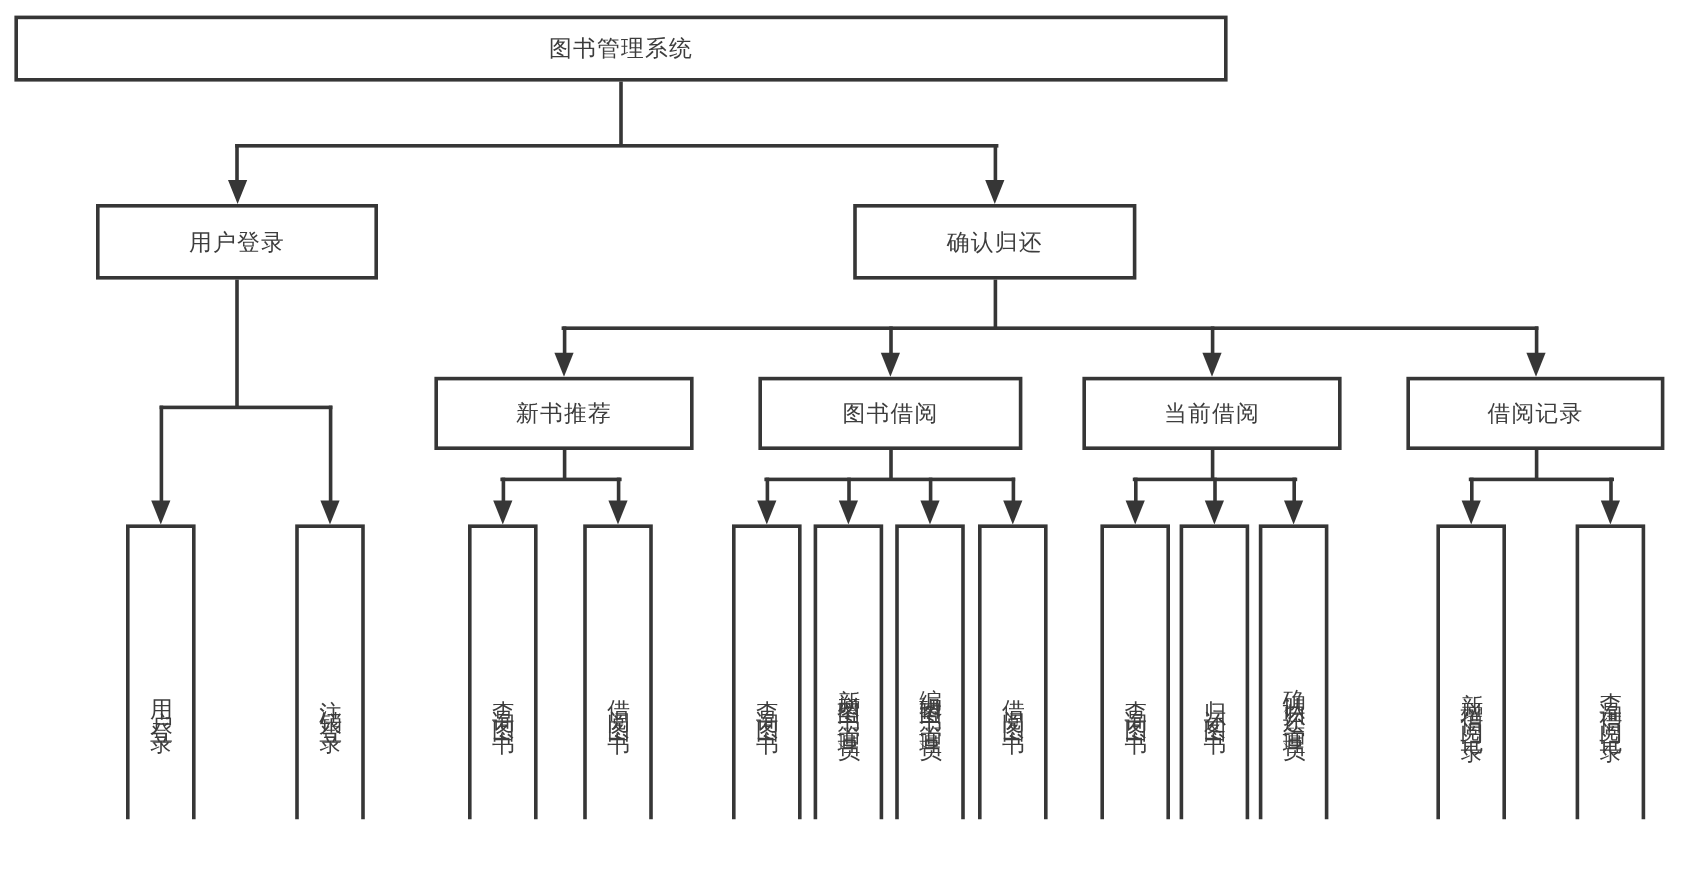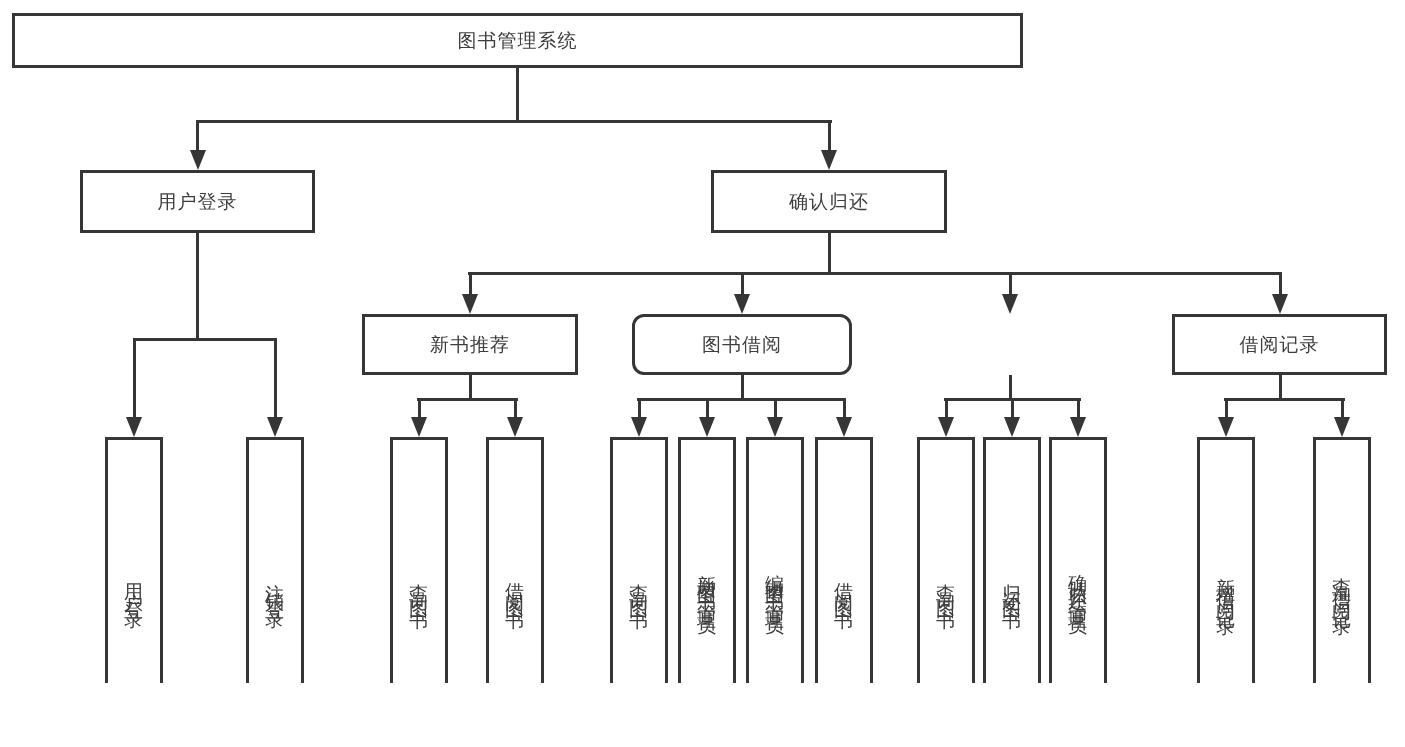--- a/index.html
+++ b/index.html
@@ -80,21 +80,22 @@
   <div class="v" style="left:469px;top:272px;height:24px;"></div>
   <div class="a" style="left:462px;top:294px;"></div>
   <div class="v" style="left:741px;top:272px;height:24px;"></div>
   <div class="a" style="left:734px;top:294px;"></div>
   <div class="v" style="left:1009px;top:272px;height:24px;"></div>
   <div class="a" style="left:1002px;top:294px;"></div>
   <div class="v" style="left:1279px;top:272px;height:24px;"></div>
   <div class="a" style="left:1272px;top:294px;"></div>
 
   <div class="hbox" style="left:362px;top:314px;width:216px;height:61px;">新书推荐</div>
-  <div class="hbox" style="left:632px;top:314px;width:220px;height:61px;border-radius:12px;">图书借阅</div>
+  <div class="hbox" style="left:632px;top:314px;width:220px;height:61px;">图书借阅</div>
+  <div class="hbox" style="left:902px;top:314px;width:216px;height:61px;">当前借阅</div>
   <div class="hbox" style="left:1172px;top:314px;width:215px;height:61px;">借阅记录</div>
 
   <div class="v" style="left:469px;top:375px;height:25px;"></div>
   <div class="h" style="left:417px;top:398px;width:101px;"></div>
   <div class="v" style="left:418px;top:398px;height:21px;"></div>
   <div class="a" style="left:411px;top:417px;"></div>
   <div class="v" style="left:514px;top:398px;height:21px;"></div>
   <div class="a" style="left:507px;top:417px;"></div>
 
   <div class="v" style="left:741px;top:375px;height:25px;"></div>

